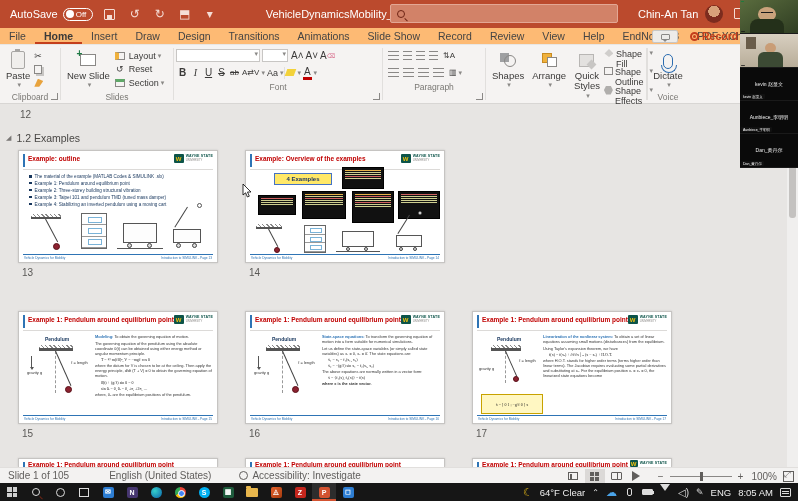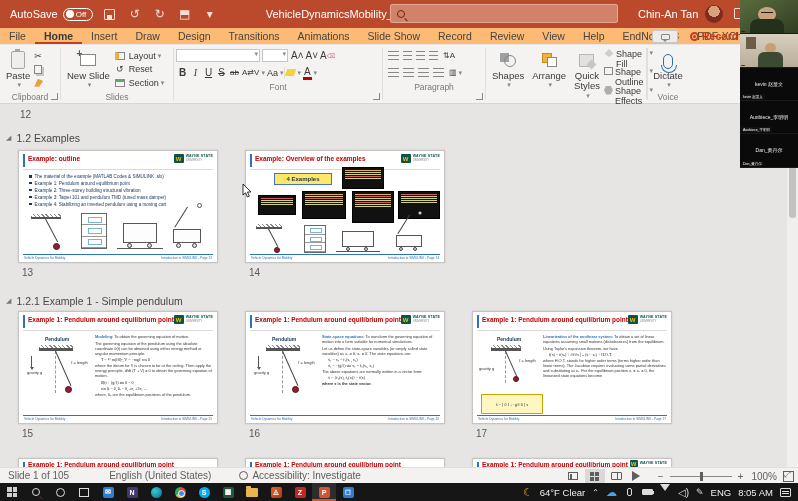--- a/index.html
+++ b/index.html
@@ -538,24 +538,20 @@
         <div class="wheel abs" style="left:167px;top:96px;width:4px;height:4px"></div>
       <div class="rodline abs" style="left:163px;top:64px;height:22px;transform:rotate(32deg)"></div>
       <div class="abs" style="left:172px;top:60px;width:4px;height:4px;border-radius:50%;border:1px solid #555;background:#fff"></div>
     </div>
     <div class="sl-footline"></div>
     <div class="sl-foot" style="left:5px">Vehicle Dynamics for Mobility</div>
     <div class="sl-foot" style="right:5px">Introduction to SIMULINK - Page 14</div>
   </div>
   <div class="slidenum abs" style="left:249px;top:163px">14</div>
 
-  <div class="sechead abs" style="left:0;top:191px">
-      <span class="tri">◢</span>
-      <span>1.2.1 Example 1 - Simple pendulum</span>
-    </div>
 
   <div class="thumb" style="left:18px;top:207px">
     <div class="sl-accent"></div>
     <div class="sl-title">Example 1: Pendulum around equilibrium point</div>
     <div class="sl-titleline"></div>
     <div class="wlogo">
         <span class="wshield">W</span>
         <span class="wtext">
           <div class="wt1">WAYNE STATE</div>
           <div class="wt2">UNIVERSITY</div>

